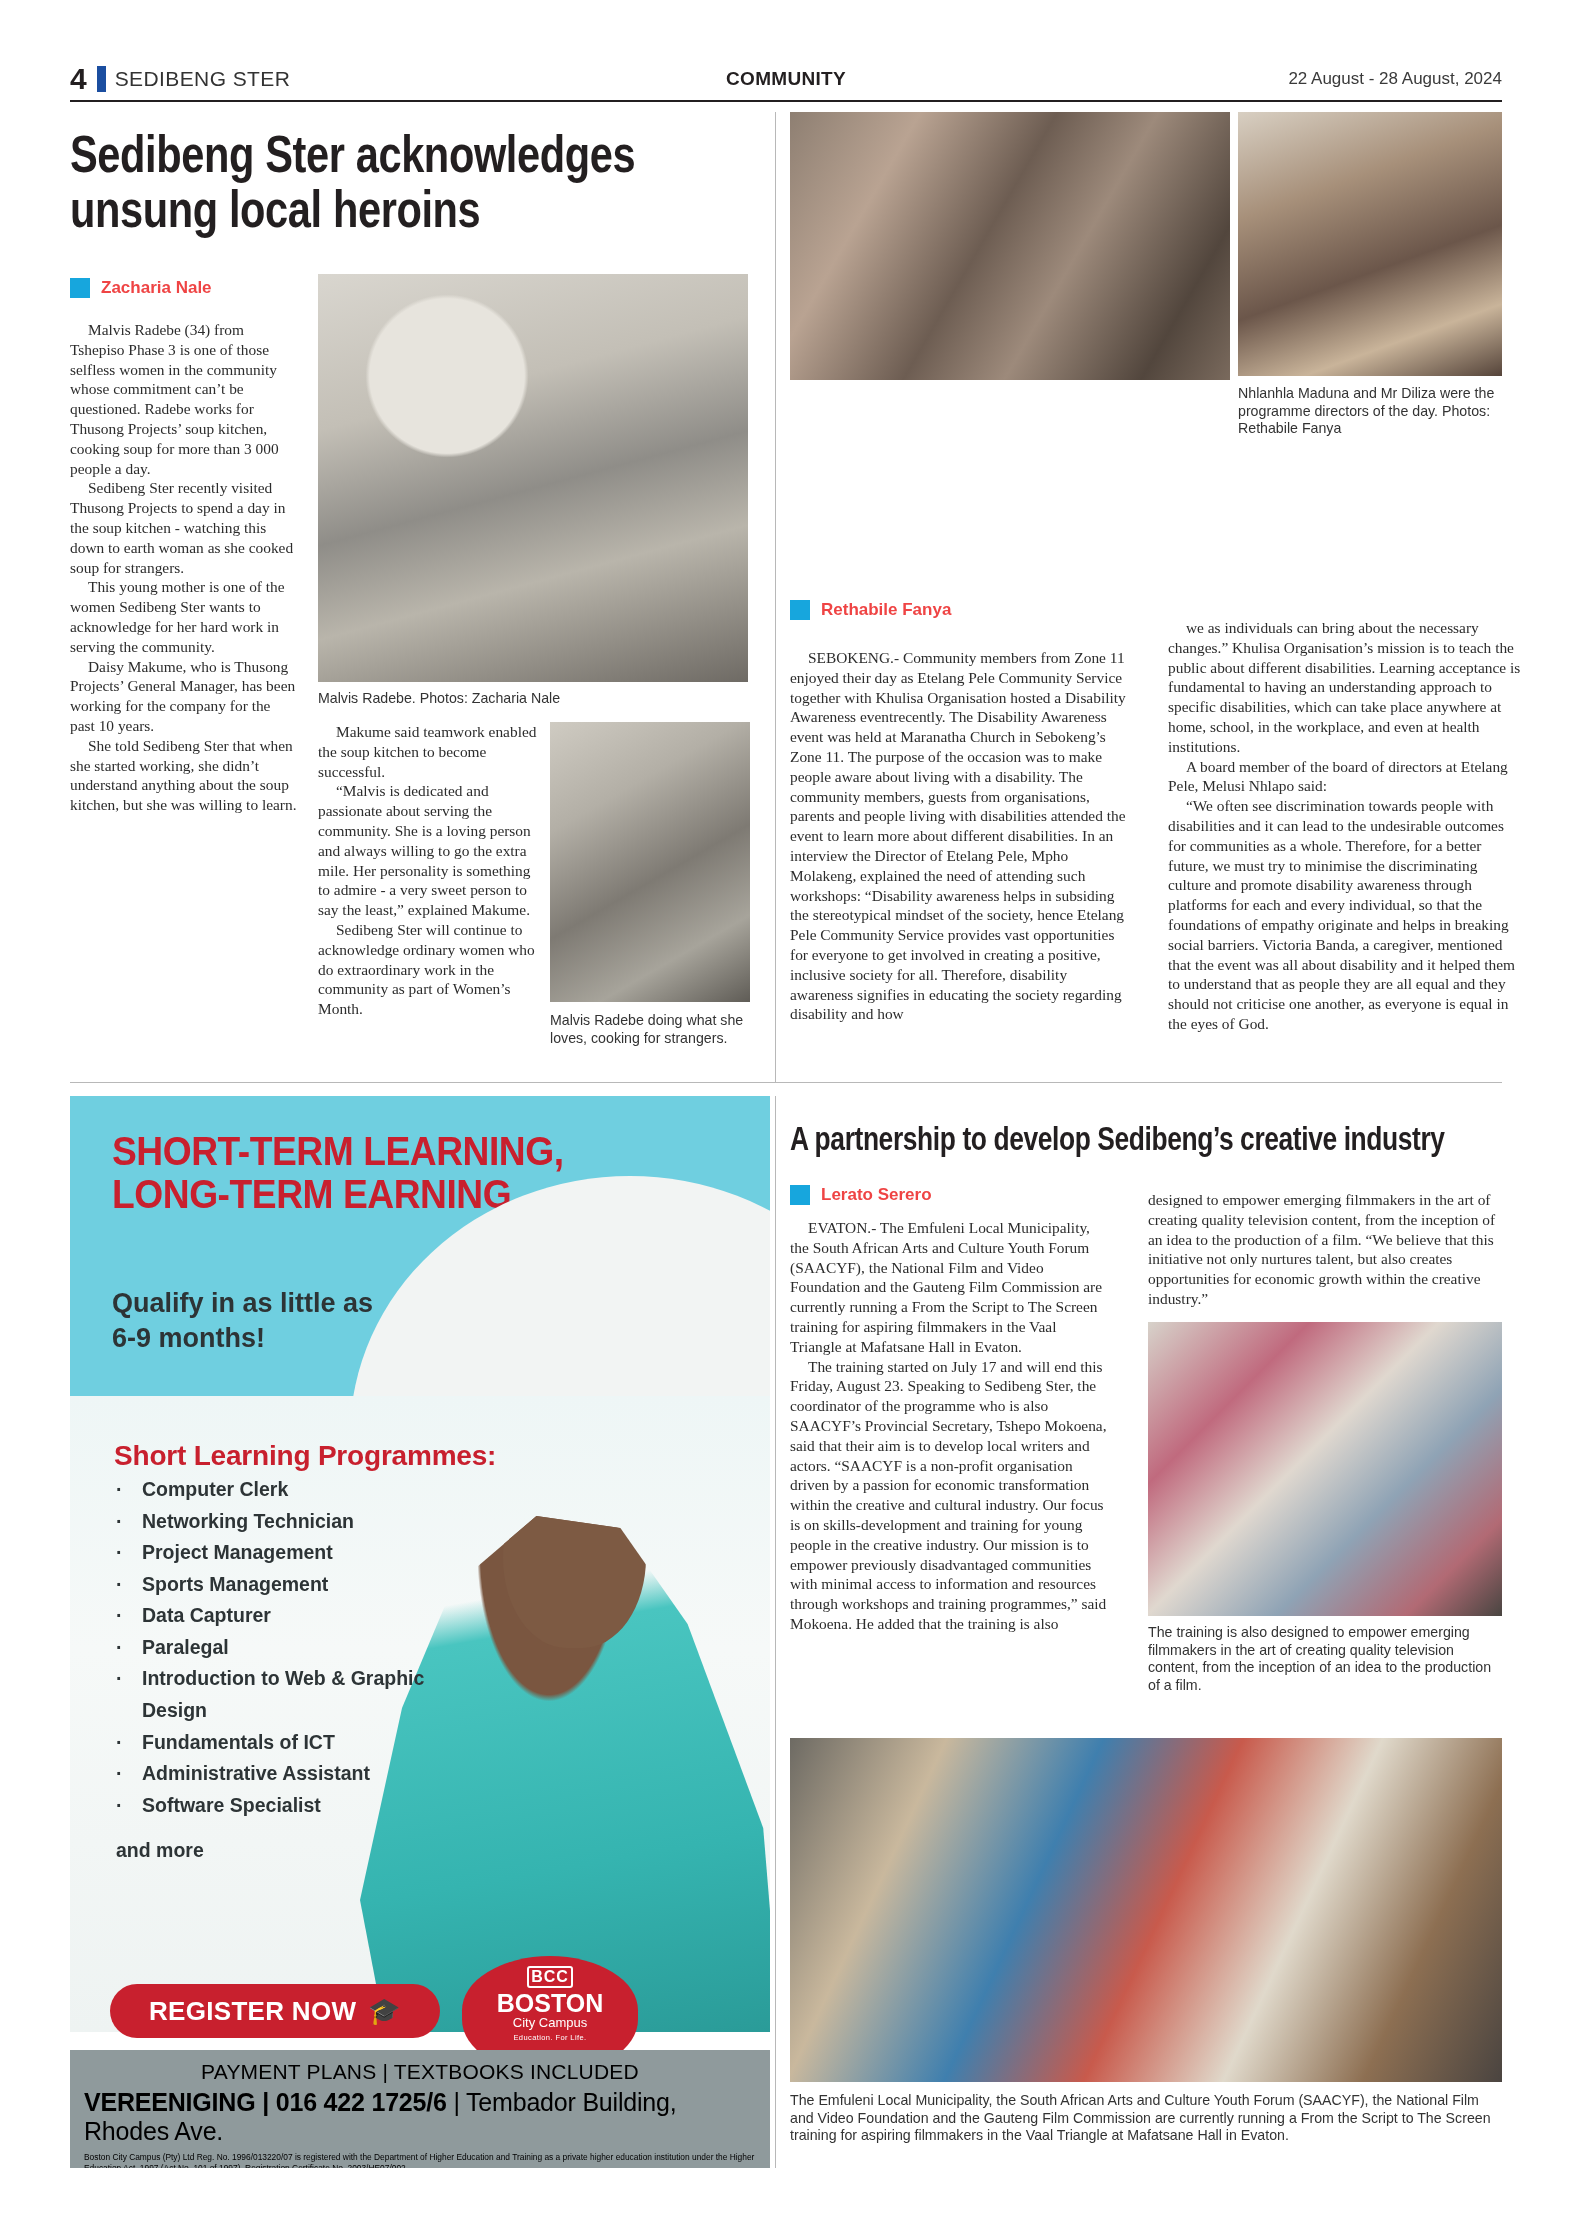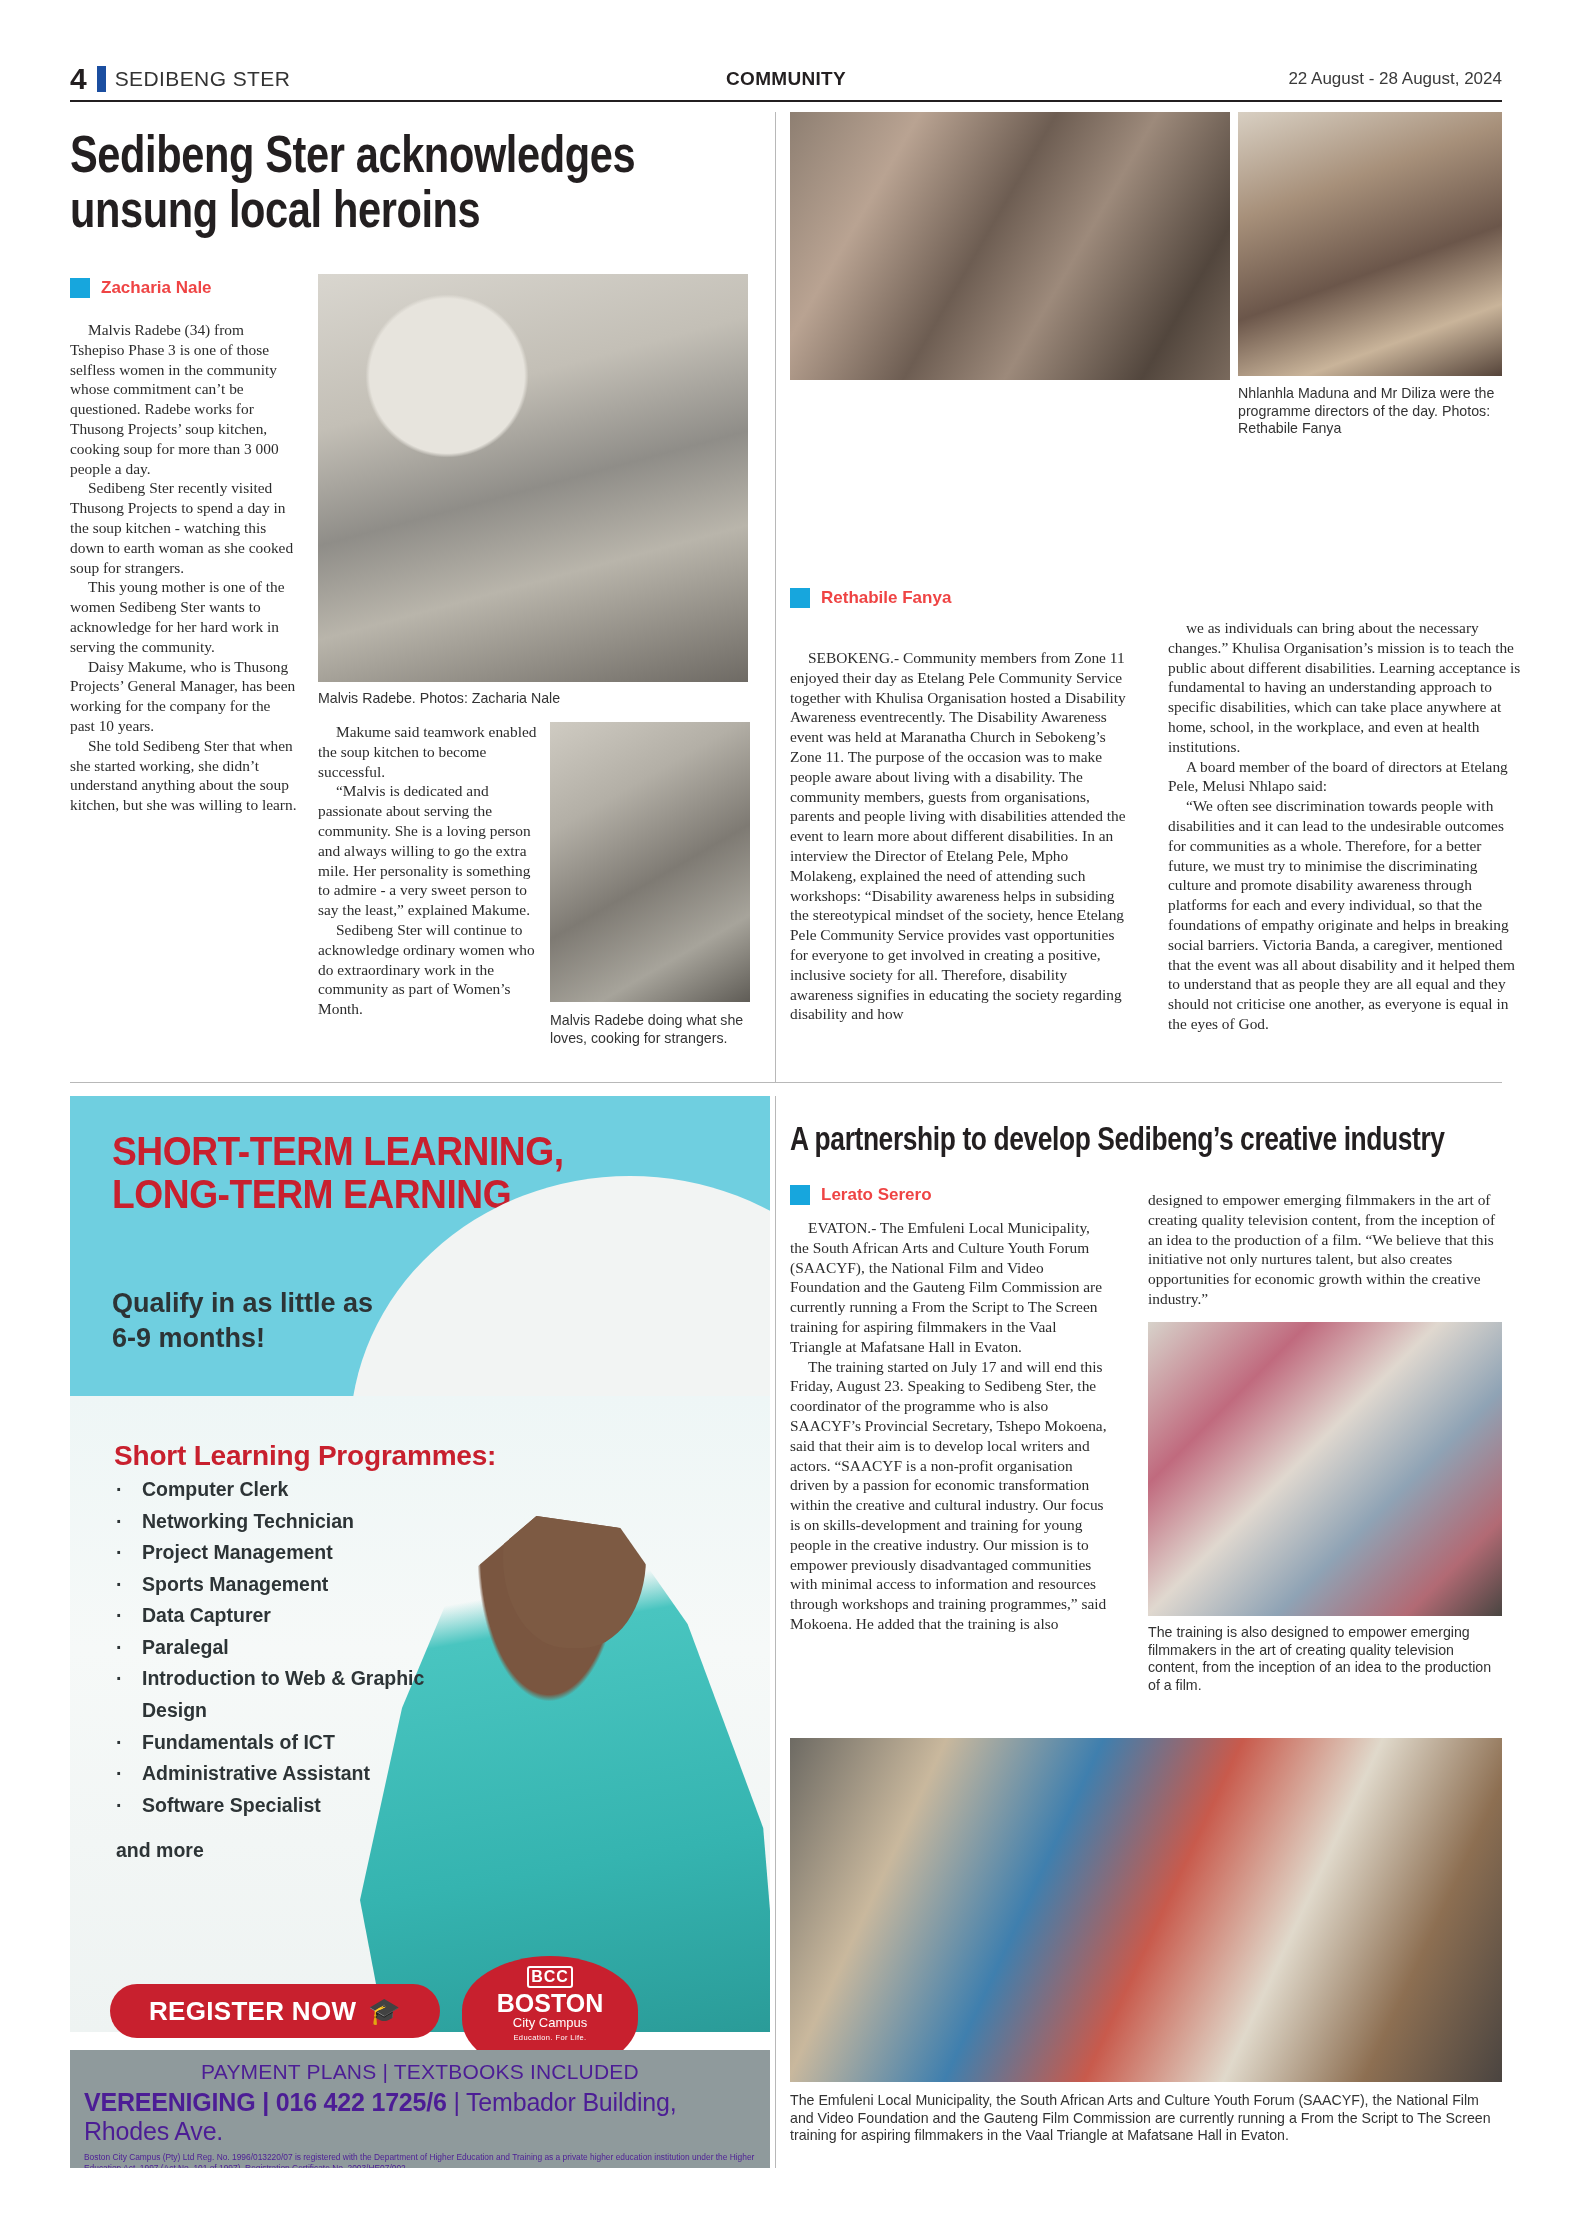--- a/index.html
+++ b/index.html
@@ -176,21 +176,21 @@
   .boston-badge .bb-name { font-size:25px; font-weight:bold; line-height:1; }
   .boston-badge .bb-sub { font-size:13px; line-height:1.15; }
   .boston-badge .bb-tag { font-size:7.5px; letter-spacing:.4px; margin-top:2px; }
   .ad-serious {
     position:absolute; right:40px; top:988px; width:235px;
     color:#fff; font-weight:bold; font-size:15px; line-height:1.22; text-align:center;
     text-shadow:0 1px 2px rgba(0,0,0,.45);
   }
   .ad-footer {
     position:absolute; left:0; bottom:0; width:100%; height:118px;
-    background:#8f9a9c; color:#4c1d95; padding:10px 14px 0;
+    background:#8f9a9c; color:#000000; padding:10px 14px 0;
   }
   .ad-f1 { text-align:center; font-size:21px; letter-spacing:.2px; }
   .ad-f2 { font-size:25px; margin-top:4px; letter-spacing:-.2px; }
   .ad-f2 b { font-weight:bold; }
   .ad-f3 { font-size:8.4px; line-height:1.35; margin-top:6px; }
 </style>
 </head>
 <body>
 
 <div class="page">
@@ -244,21 +244,21 @@
 
   <div class="photo" style="left:790px; top:112px; width:440px; height:268px;">
     <div class="ph-inner ph-crowd"></div>
   </div>
   <div class="photo" style="left:1238px; top:112px; width:264px; height:264px;">
     <div class="ph-inner ph-men"></div>
   </div>
   <div class="cap" style="position:absolute; left:1238px; top:385px; width:264px;">Nhlanhla Maduna and Mr Diliza were the programme directors of the day. Photos: Rethabile Fanya</div>
 
 
-  <div class="byline" style="position:absolute; left:790px; top:588px;">
+  <div class="byline" style="position:absolute; left:790px; top:600px;">
     <span class="byline-sq"></span>
     <span class="byline-name">Rethabile Fanya</span>
   </div>
 
   <div class="body-col" style="position:absolute; left:790px; top:648px; width:338px;">
     <p>SEBOKENG.- Community members from Zone 11 enjoyed their day as Etelang Pele Community Service together with Khulisa Organisation hosted a Disability Awareness eventrecently. The Disability Awareness event was held at Maranatha Church in Sebokeng’s Zone 11. The purpose of the occasion was to make people aware about living with a disability. The community members, guests from organisations, parents and people living with disabilities attended the event to learn more about different disabilities. In an interview the Director of Etelang Pele, Mpho Molakeng, explained the need of attending such workshops: “Disability awareness helps in subsiding the stereotypical mindset of the society, hence Etelang Pele Community Service provides vast opportunities for everyone to get involved in creating a positive, inclusive society for all. Therefore, disability awareness signifies in educating the society regarding disability and how</p>
   </div>
   <div class="body-col" style="position:absolute; left:1148px; top:618px; width:354px;margin-left:20px;">
     <p>we as individuals can bring about the necessary changes.” Khulisa Organisation’s mission is to teach the public about different disabilities. Learning acceptance is fundamental to having an understanding approach to specific disabilities, which can take place anywhere at home, school, in the workplace, and even at health institutions.</p>
     <p>A board member of the board of directors at Etelang Pele, Melusi Nhlapo said:</p>

